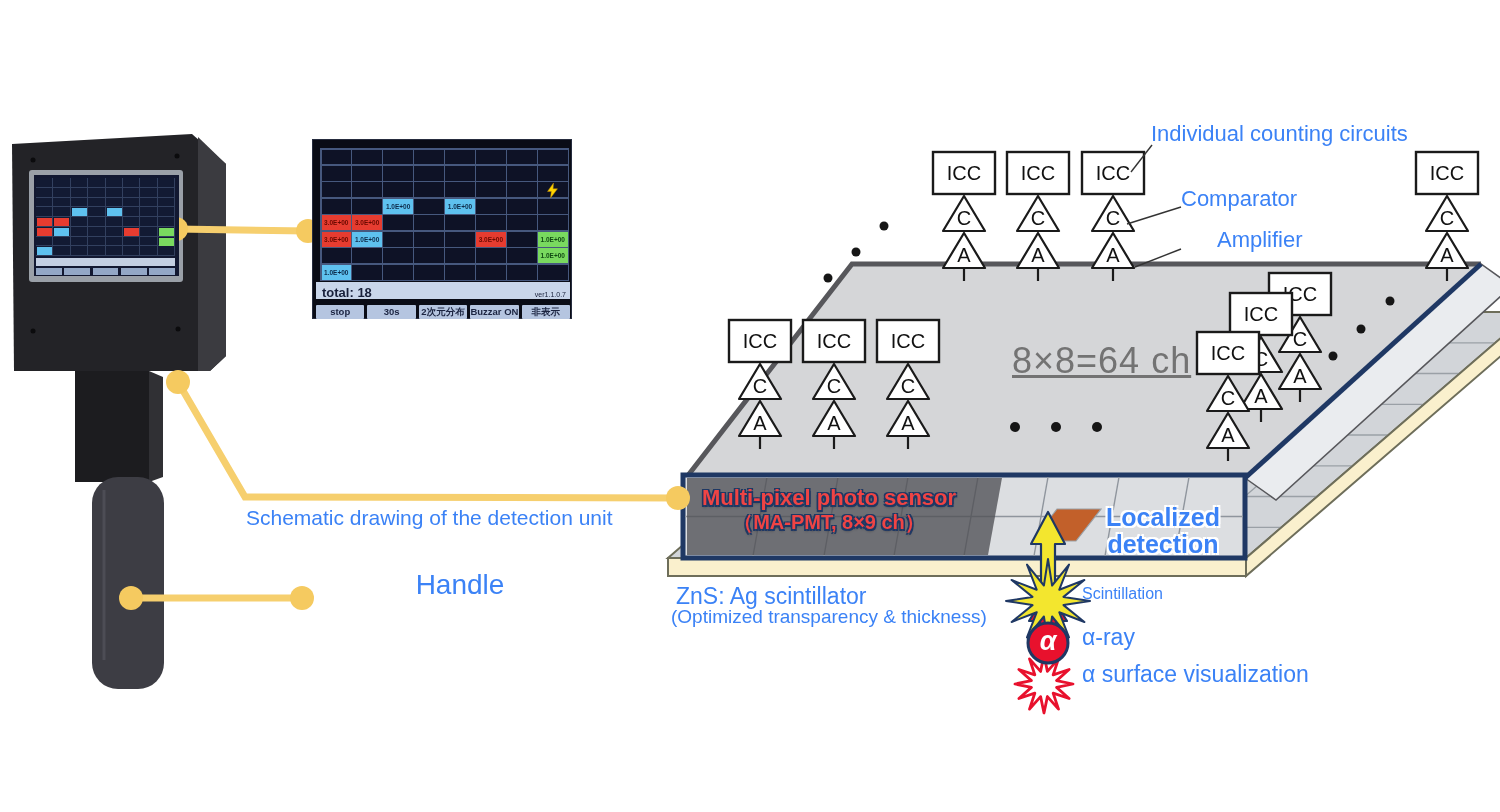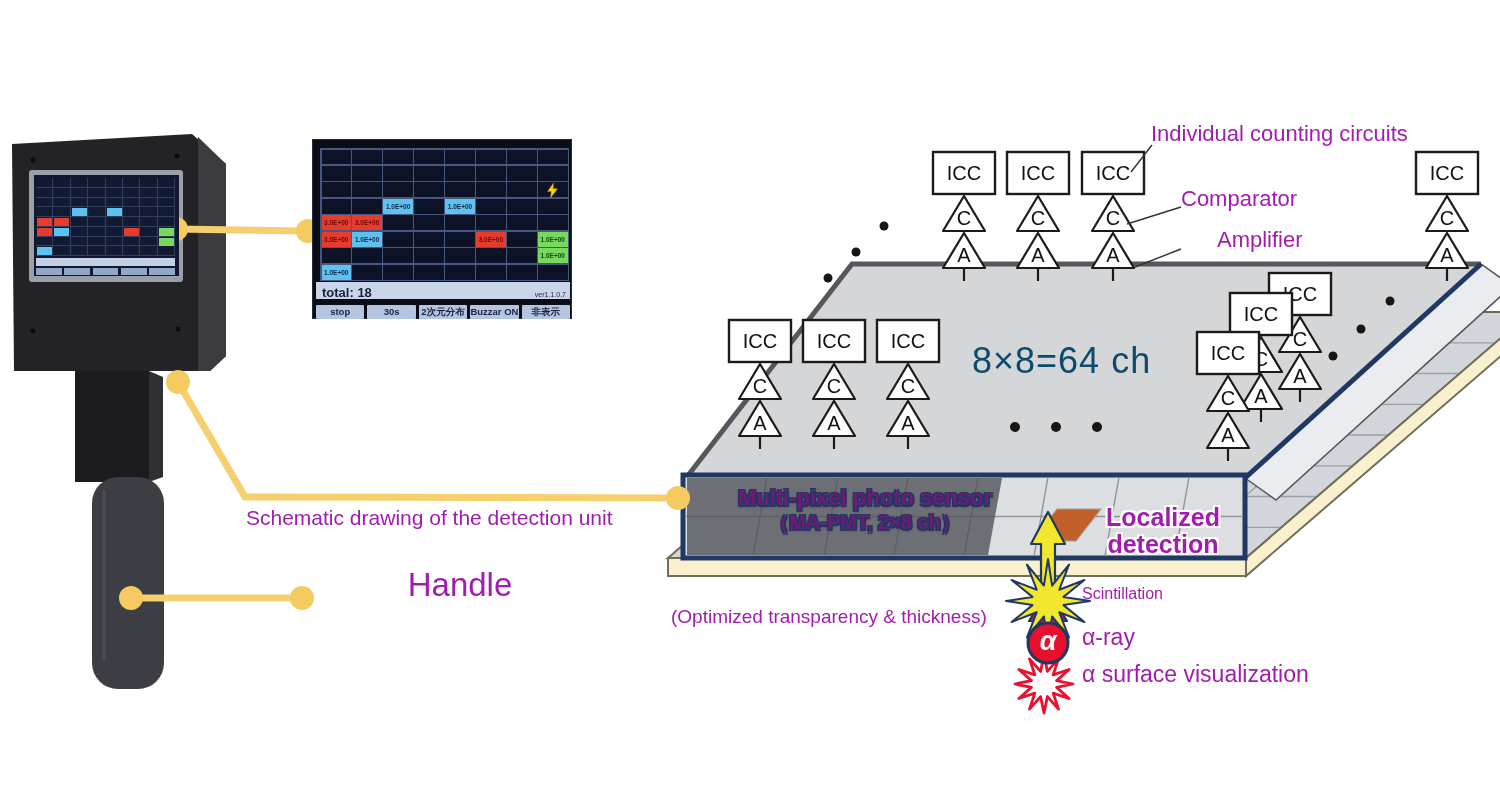--- a/index.html
+++ b/index.html
@@ -1,30 +1,30 @@
 <!DOCTYPE html>
 <html><head>
 <meta charset="utf-8">
 <style>
   html,body{margin:0;padding:0;background:#fff;}
   #stage{position:relative;width:1500px;height:812px;background:#fff;overflow:hidden;
          font-family:"Liberation Sans","DejaVu Sans",sans-serif;}
   #artsvg{position:absolute;left:0;top:0;}
-  .lbl{position:absolute;color:#a21caf;white-space:nowrap;}
+  .lbl{position:absolute;color:#3b82f6;white-space:nowrap;}
   .center{text-align:center;}
   
   #lbl-2d{left:269px;top:331px;width:330px;font-size:34px;line-height:38px;}
   #lbl-schem{left:246px;top:506px;font-size:21px;}
-  #lbl-handle{left:315px;top:567px;width:290px;font-size:33px;line-height:35px;}
+  #lbl-handle{left:315px;top:567px;width:290px;font-size:28px;line-height:35px;}
   
   #lbl-individual{left:1151px;top:121px;font-size:22px;}
   #lbl-comparator{left:1181px;top:186px;font-size:22px;}
   #lbl-amplifier{left:1182px;top:227px;font-size:22px;margin-left:35px;}
-  #lbl-channels{left:972px;top:340px;font-size:36px;color:#0c4a6e;letter-spacing:1px;}
-  #lbl-sensor{left:716px;top:485px;width:298px;font-weight:bold;color:#701a75;
+  #lbl-channels{left:1012px;top:340px;font-size:36px;color:#737373;letter-spacing:1px;text-decoration:underline;}
+  #lbl-sensor{left:680px;top:485px;width:298px;font-weight:bold;color:#ef4444;
     text-shadow:-1.5px -1.5px 0 #1f3864,1.5px -1.5px 0 #1f3864,-1.5px 1.5px 0 #1f3864,1.5px 1.5px 0 #1f3864,0 2px 3px rgba(0,0,0,.45);}
   #lbl-sensor .l1{font-size:22px;line-height:25px;}
   #lbl-sensor .l2{font-size:20px;line-height:24px;}
   #lbl-localized{left:1093px;top:504px;width:140px;font-size:25px;line-height:27px;font-weight:bold;
     text-shadow:-2px -2px 0 #fff,2px -2px 0 #fff,-2px 2px 0 #fff,2px 2px 0 #fff;}
   #lbl-zns1{left:676px;top:583px;font-size:23px;}
   #lbl-zns2{left:671px;top:606px;font-size:19px;}
   #lbl-scint{left:1082px;top:585px;font-size:16px;}
   #lbl-alpharay{left:1082px;top:624px;font-size:23px;}
   #lbl-alphasurf{left:1082px;top:661px;font-size:23px;}
@@ -375,26 +375,27 @@
     <div>Handle</div>
   </div>
 
   <div class="lbl" id="lbl-individual">Individual counting circuits</div>
   <div class="lbl" id="lbl-comparator">Comparator</div>
   <div class="lbl" id="lbl-amplifier">Amplifier</div>
   <div class="lbl" id="lbl-channels">8×8=64 ch</div>
 
   <div class="lbl center" id="lbl-sensor">
     <div class="l1">Multi-pixel photo sensor</div>
-    <div class="l2">（MA-PMT, 2×8 ch）</div>
+    <div class="l2">（MA-PMT, 8×9 ch）</div>
   </div>
   <div class="lbl center" id="lbl-localized">
     <div>Localized</div>
     <div>detection</div>
   </div>
 
+  <div class="lbl" id="lbl-zns1">ZnS: Ag scintillator</div>
   <div class="lbl" id="lbl-zns2">(Optimized transparency &amp; thickness)</div>
   <div class="lbl" id="lbl-scint">Scintillation</div>
   <div class="lbl" id="lbl-alpharay">α-ray</div>
   <div class="lbl" id="lbl-alphasurf">α surface visualization</div>
   <div class="lbl" id="alpha-sym">α</div>
 
 </div>
 
 </body></html>

